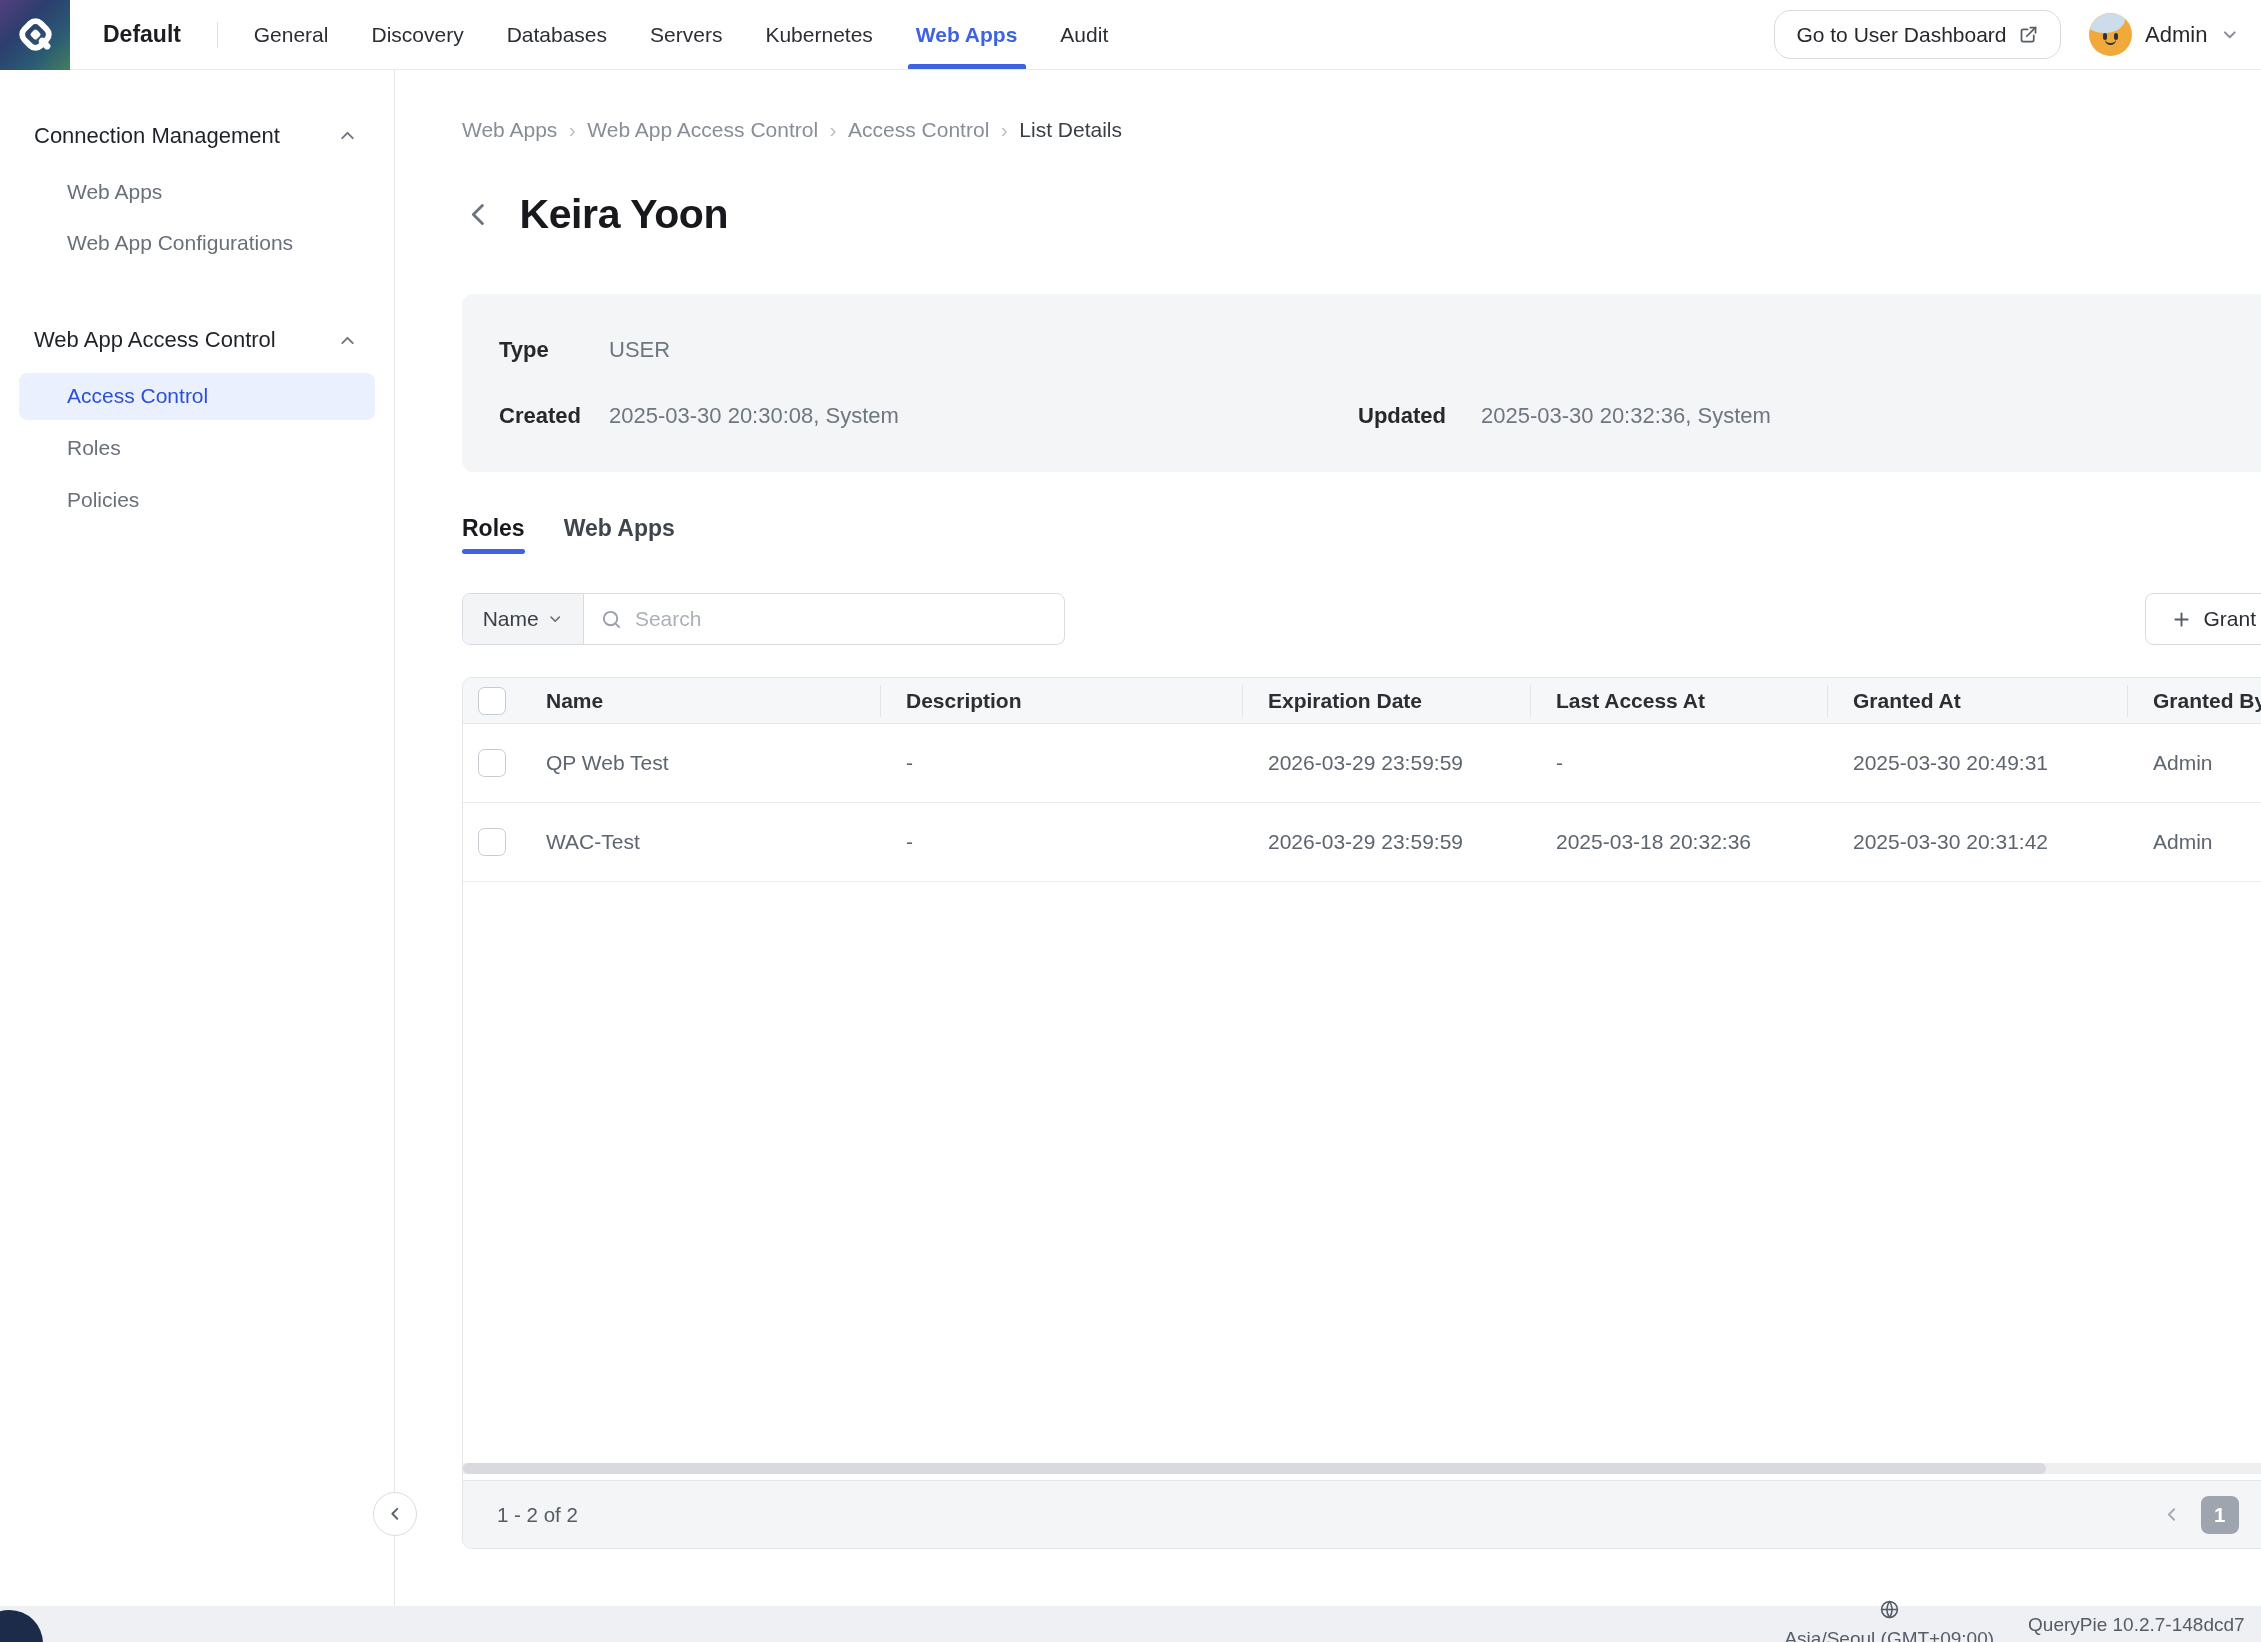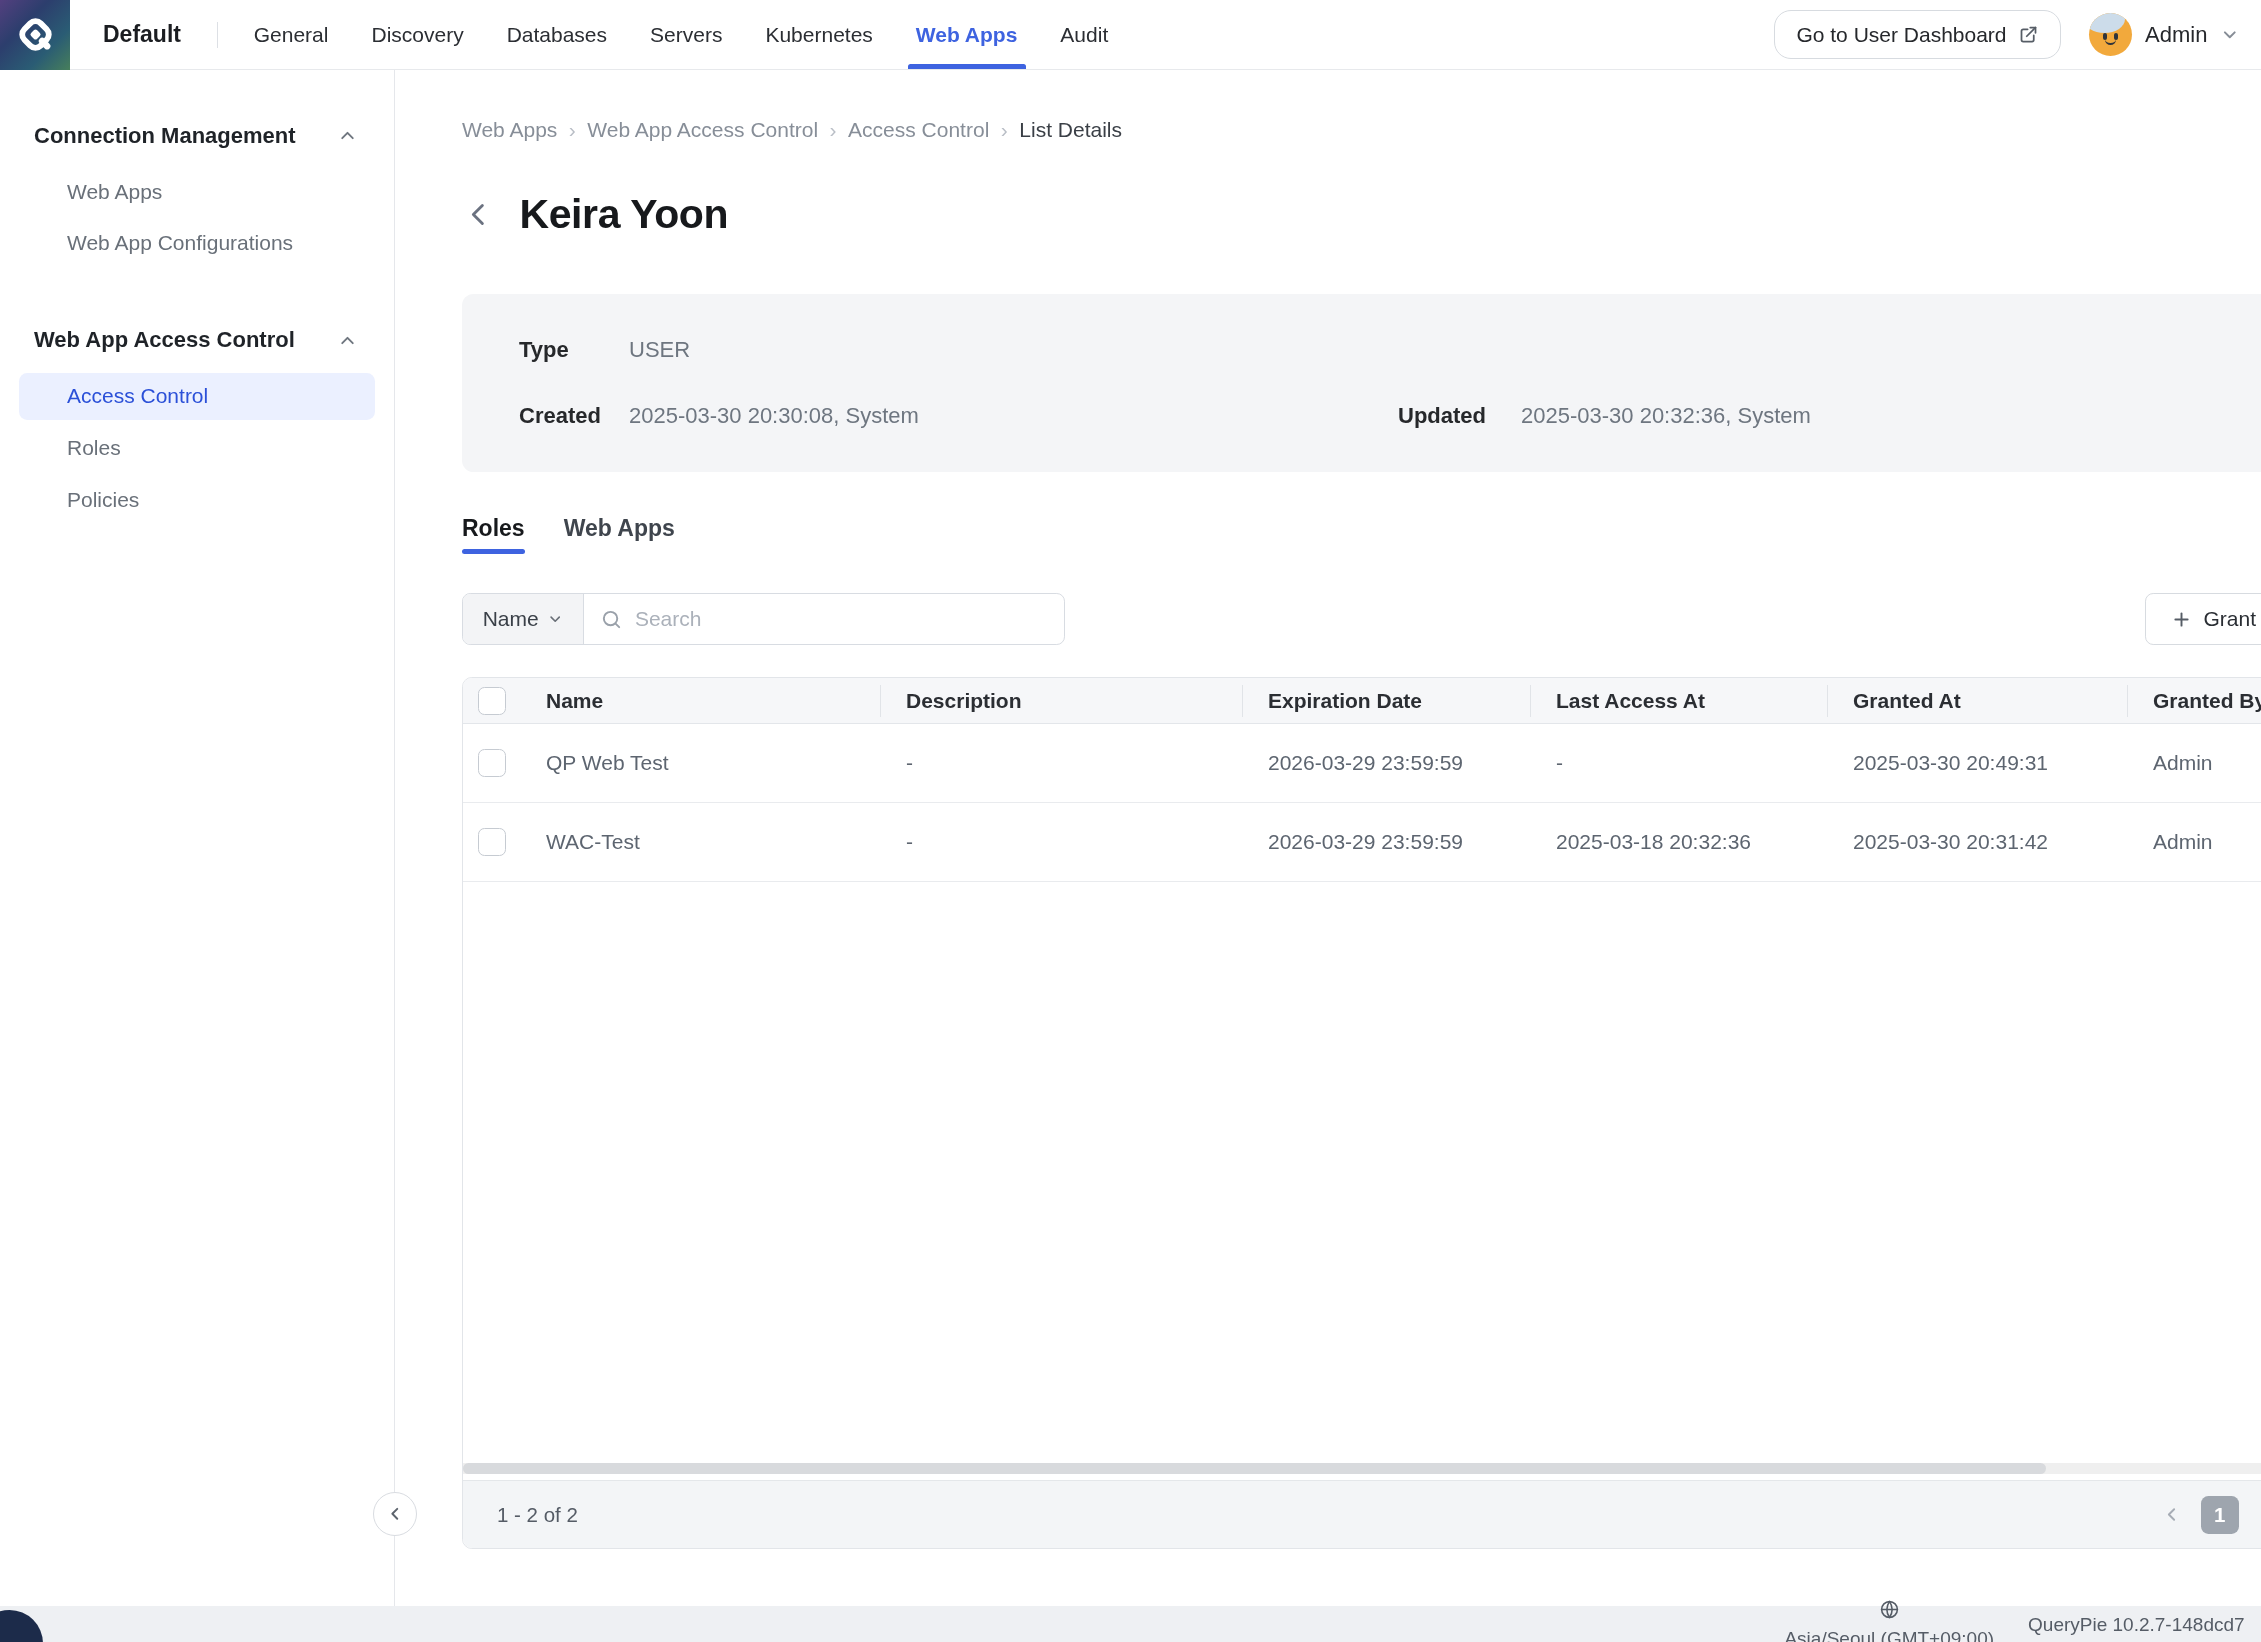--- a/index.html
+++ b/index.html
@@ -25,41 +25,41 @@
   .avatar .eye { position: absolute; width: 4.1px; height: 7.4px; background: #30343a; border-radius: 2.5px; top: 19.6px; }
   .avatar .eye.l { left: 14px; } .avatar .eye.r { left: 24.5px; }
   .avatar .smile { position: absolute; left: 15.5px; top: 24.5px; width: 11.5px; height: 7.4px; border: 2.5px solid #30343a; border-top: none; border-left: none; border-right: none; border-radius: 0 0 6.5px 6.5px; }
   .user-name { font-size: 22px; color: #26282c; }
 
   
   .main { display: flex; height: 1536px; position: relative; }
   .sidebar { width: 395px; flex: 0 0 395px; border-right: 0.8px solid #e5e7eb; padding-top: 46px; background: #fff; }
   .side-group { margin-bottom: 54px; }
   .side-head { display: flex; align-items: center; justify-content: space-between; padding: 0 36px 0 34px; height: 39px; cursor: pointer; }
-  .side-head-label { font-size: 22px; font-weight: 700; color: #1f2328; }
+  .side-head-label { font-size: 22px; font-weight: 400; color: #1f2328; }
   .side-items { margin-top: 13px; }
   .side-item { height: 47px; display: flex; align-items: center; padding-left: 48px; margin: 4.9px 19px; border-radius: 8.2px;
     font-size: 21px; color: #697079; cursor: pointer; }
   .side-item.active { background: #ebf0ff; color: #2b50d8; }
 
   .content { flex: 1; padding: 0 43px 0 67px; position: relative; }
 
   
   .breadcrumb { margin-top: 47px; display: flex; align-items: center; gap: 11.5px; font-size: 21px; height: 26px; }
   .crumb { color: #878e98; cursor: pointer; }
   .crumb.current { color: #3a3f46; font-weight: 500; cursor: default; }
   .crumb-sep { color: #b9bec6; font-size: 21px; }
   .title-row { margin-top: 46px; display: flex; align-items: center; gap: 24.5px; height: 51px; }
   .back-btn { width: 33px; height: 33px; display: flex; align-items: center; justify-content: center; cursor: pointer; }
   .page-title { font-size: 41px; font-weight: 700; color: #17191c; letter-spacing: -0.4px; }
 
   
   .detail-box { margin-top: 54px; height: 178px; background: #f4f5f7; border-radius: 11.5px; padding: 38px 37px; display: flex; flex-direction: column; justify-content: space-between; }
   .d-row { display: flex; align-items: center; height: 36px; }
-  .d-pair { display: flex; align-items: center; margin-left: 20px; }
+  .d-pair { display: flex; align-items: center; }
   .d-pair.first { width: 859px; }
   .d-label { font-size: 22px; font-weight: 600; color: #26282b; width: 110px; flex: 0 0 auto; }
   .d-label.w { width: 123px; }
   .d-value { font-size: 22px; color: #6e7680; }
 
   
   .tabs { margin-top: 43px; display: flex; gap: 39px; height: 39px; }
   .tab { font-size: 23px; font-weight: 600; color: #3f454d; position: relative; cursor: pointer; padding-bottom: 16.4px; }
   .tab.active { color: #17191c; font-weight: 700; }
   .tab.active::after { content: ""; position: absolute; left: 0; right: 0; bottom: 0; height: 4.9px; background: #3e63e0; border-radius: 2.5px; }

